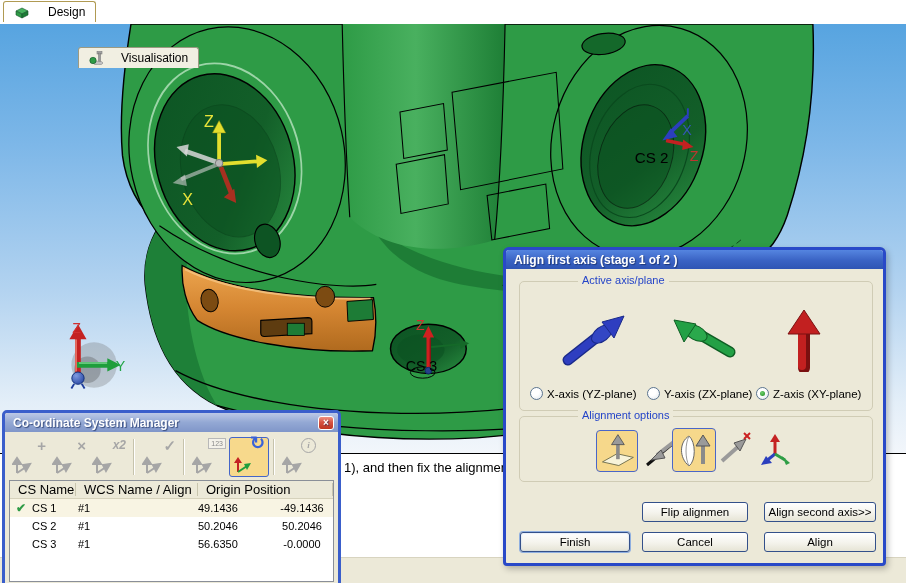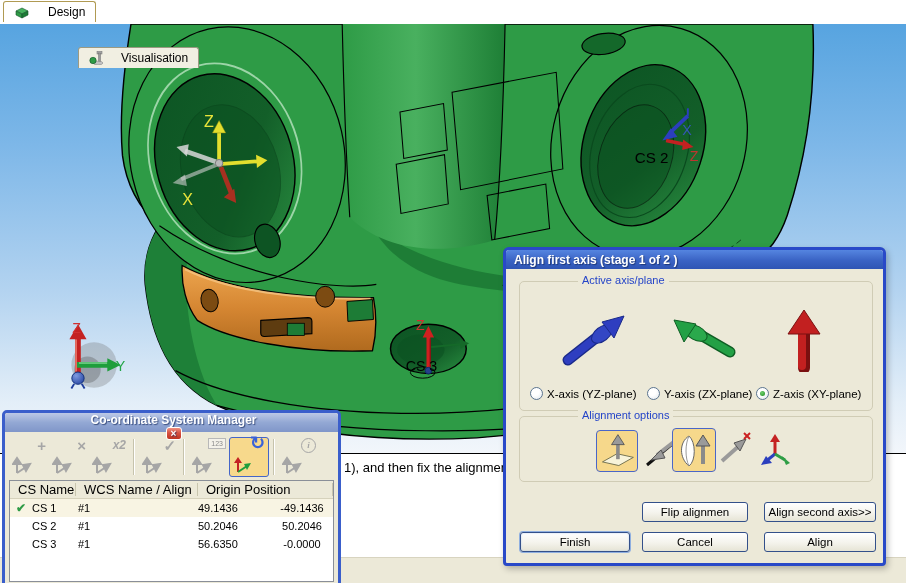--- a/index.html
+++ b/index.html
@@ -31,21 +31,21 @@
             color:#fff;font-weight:bold;font-size:12px;text-shadow:1px 1px 1px rgba(20,40,90,.7);
             border-radius:3px 3px 0 0;}
   .xpbtn{position:absolute;height:20px;box-sizing:border-box;display:flex;align-items:center;justify-content:center;
          font-size:11.5px;background:linear-gradient(180deg,#ffffff 0%,#f4f3ec 55%,#e6e4d5 100%);
          border:1px solid #33508a;border-radius:3px;cursor:pointer;}
   .xpbtn.default{box-shadow:0 0 0 1px #8fafe0, inset 0 0 2px #bcd0f0;}
 
   
   .csm{position:absolute;left:2px;top:410px;width:339px;height:178px;box-sizing:border-box;
        background:#ece9d8;border:3px solid #3a5ecb;border-radius:5px 5px 0 0;z-index:10;}
-  .csm .xp-title{background:linear-gradient(180deg,#bcc8e6 0%,#93a8d4 50%,#8096c9 100%);flex-direction:column;}
+  .csm .xp-title{background:linear-gradient(180deg,#bcc8e6 0%,#93a8d4 50%,#8096c9 100%);}
   .csm .xp-title .txt{flex:1;}
   .btn-close{width:16px;height:14px;box-sizing:border-box;border:1px solid #fff;border-radius:3px;
              background:linear-gradient(180deg,#ef9080,#d65242 45%,#bf3421);
              color:#fff;font-size:10px;line-height:11px;text-align:center;font-weight:bold;cursor:pointer;}
   .csm-toolbar{height:45px;display:flex;align-items:center;padding:2px 0 0 4px;}
   .tb-btn{width:40px;height:40px;position:relative;display:flex;align-items:flex-end;justify-content:flex-start;
           padding:0 0 2px 3px;box-sizing:border-box;cursor:pointer;}
   .tb-btn.active{background:#f7d98c;border:1px solid #4465c8;border-radius:3px;}
   .tb-sym{position:absolute;top:1px;right:3px;font-size:15px;font-weight:bold;color:#a6a6a6;line-height:15px;}
   .tb-sym.s-x2{font-size:12px;font-style:italic;}

